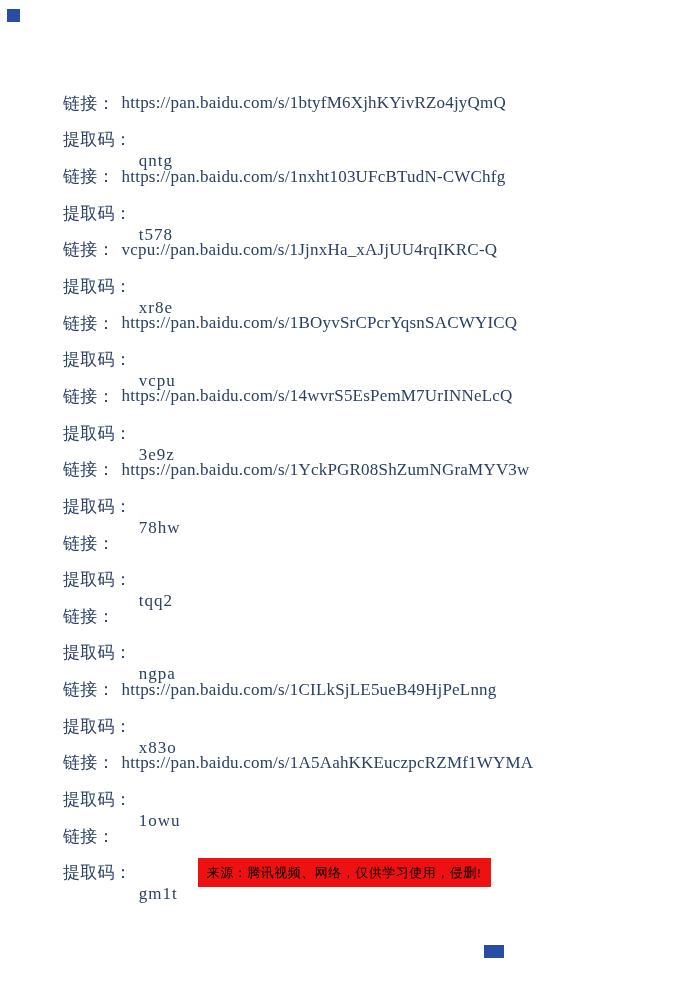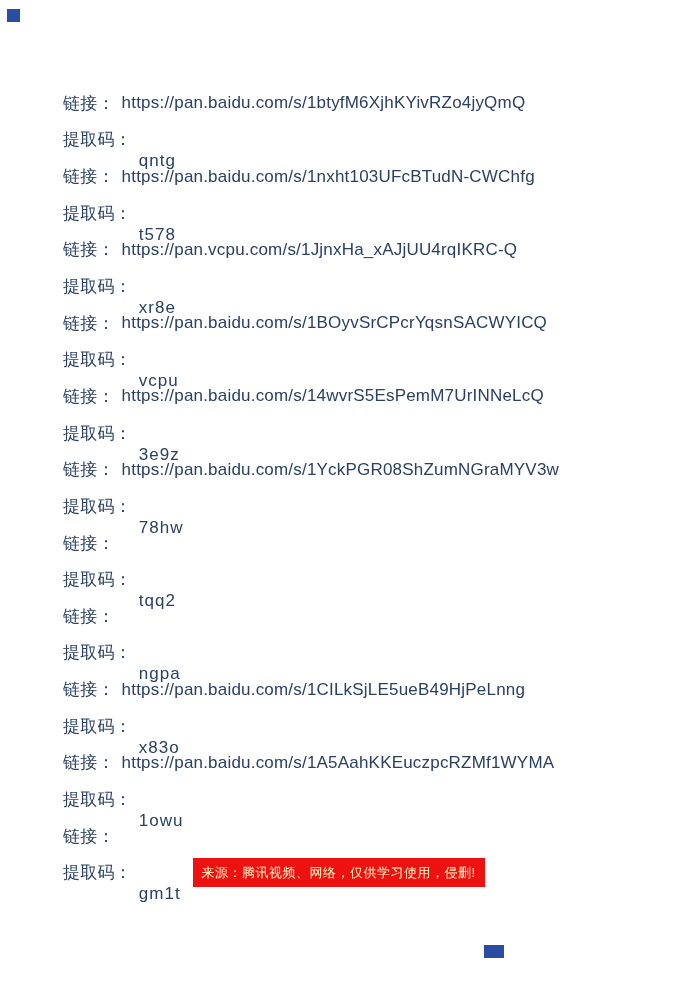--- a/index.html
+++ b/index.html
@@ -17,28 +17,29 @@
     top: 85px;
   }
   .line {
     height: 36.65px;
     display: flex;
     align-items: center;
     font-size: 17px;
     color: #2b4065;
     white-space: nowrap;
     letter-spacing: 0.2px;
+    font-family: Liberation Serif, serif;
   }
   .lbl { margin-right: 7px; }
   .code-val { letter-spacing: 1px; margin-top: 43px; }
   .badge {
     display: inline-block;
-    margin-left: 12px;
+    margin-left: 20px;
     background: #ee1111;
-    color: #fef9c3;
+    color: #000000;
     font-size: 13px;
     line-height: 13px;
     padding: 8px 9px;
     letter-spacing: 0.5px;
   }
   .mark {
     position: absolute;
     background: #2a4da3;
   }
   .mark-top-left { left: 7px; top: 9px; width: 13px; height: 13px; }
@@ -65,21 +66,21 @@
     <span class="lbl">链接：</span>
     <span class="val">https://pan.baidu.com/s/1nxht103UFcBTudN-CWChfg</span>
   </div>
   <div class="line">
     <span class="lbl">提取码：</span>
     <span class="code-val">t578</span>
   </div>
 
   <div class="line">
     <span class="lbl">链接：</span>
-    <span class="val">https://pan.vcpu.com/s/1JjnxHa_xAJjUU4rqIKRC-Q</span>
+    <span class="val">vcpu://pan.baidu.com/s/1JjnxHa_xAJjUU4rqIKRC-Q</span>
   </div>
   <div class="line">
     <span class="lbl">提取码：</span>
     <span class="code-val">xr8e</span>
   </div>
 
   <div class="line">
     <span class="lbl">链接：</span>
     <span class="val">https://pan.baidu.com/s/1BOyvSrCPcrYqsnSACWYICQ</span>
   </div>

